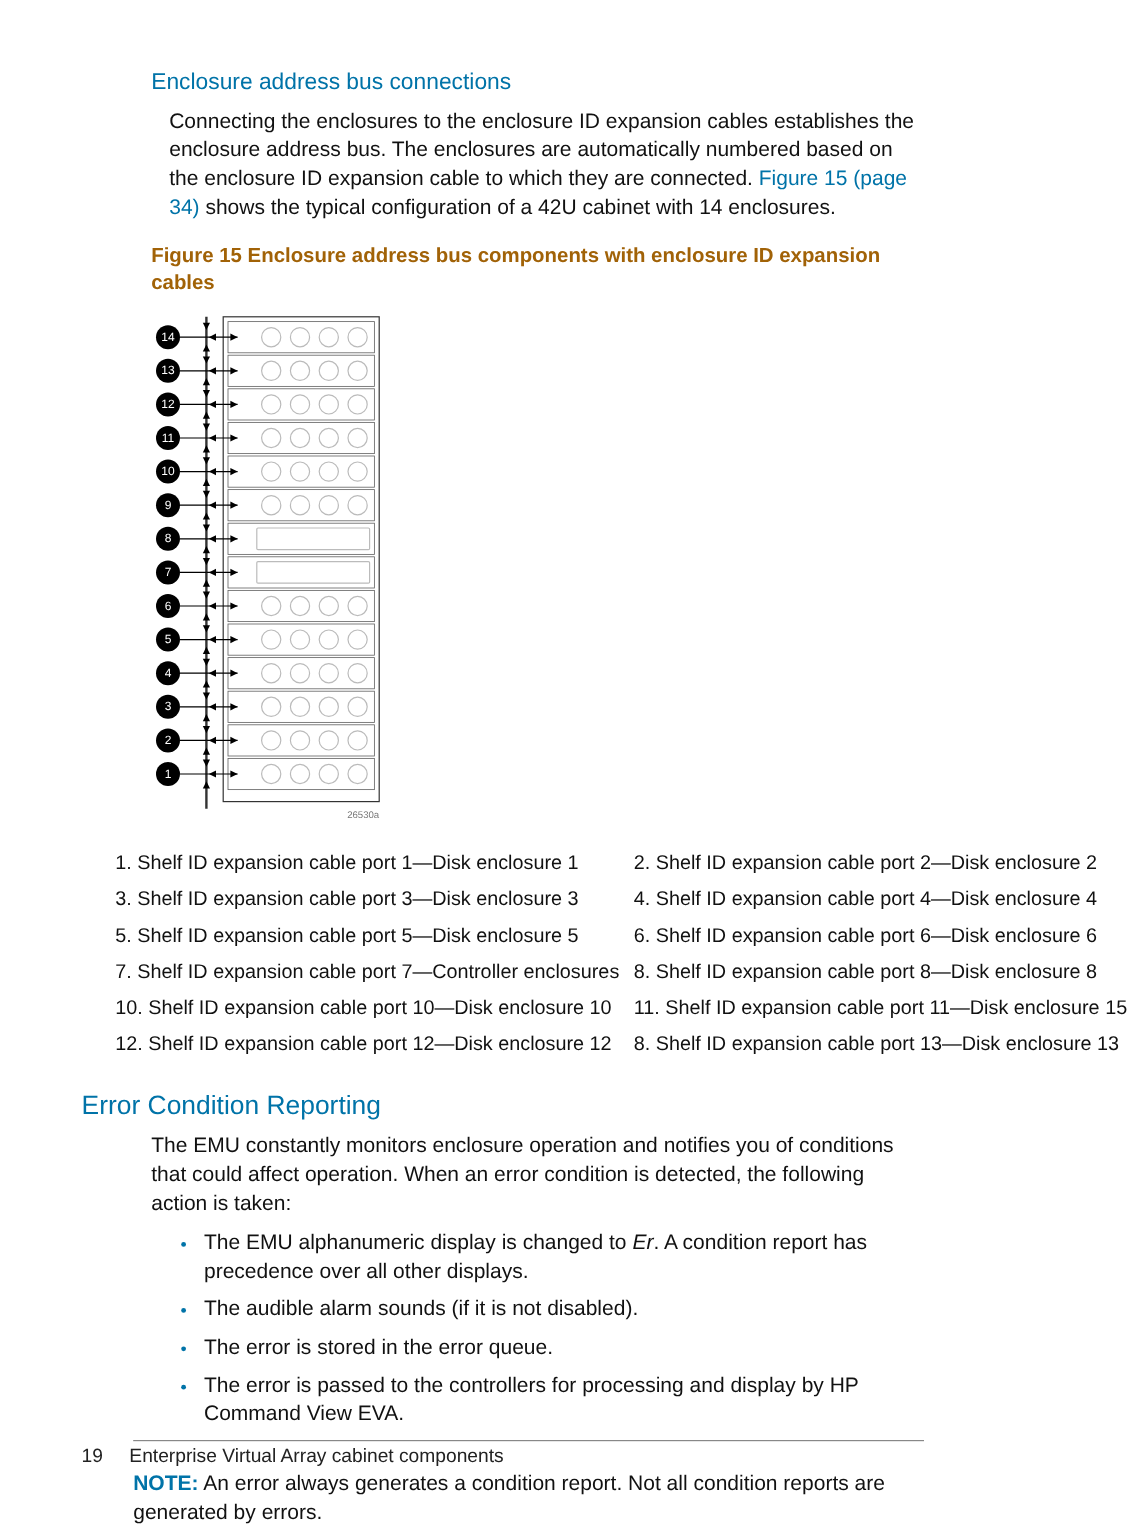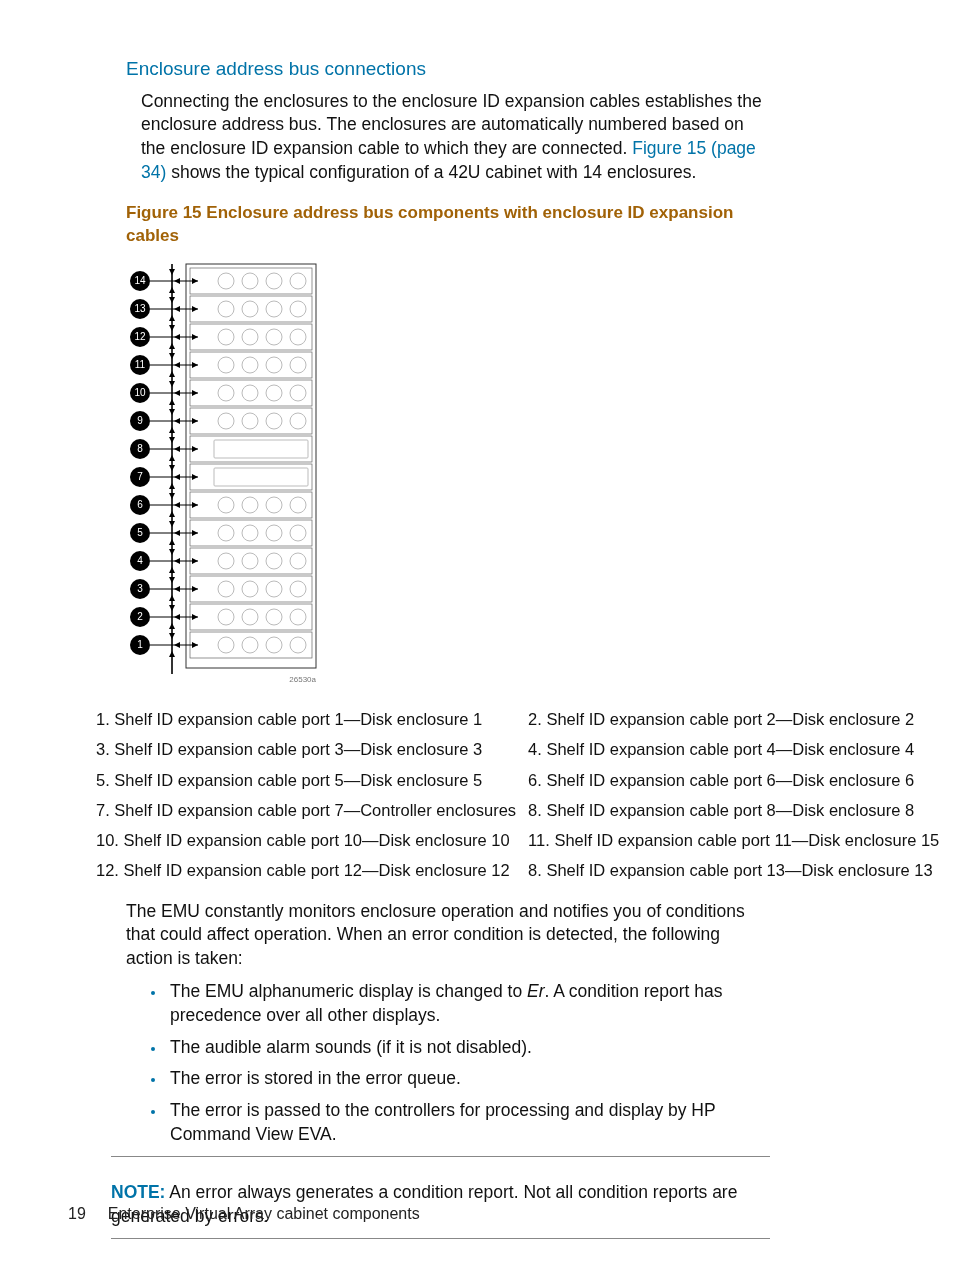--- a/index.html
+++ b/index.html
@@ -366,20 +366,21 @@
     <div class="legend-item"><span>6.</span> <span>Shelf ID expansion cable port 6—Disk enclosure 6</span></div>
     <div class="legend-item"><span>7.</span> <span>Shelf ID expansion cable port 7—Controller enclosures</span></div>
     <div class="legend-item"><span>8.</span> <span>Shelf ID expansion cable port 8—Disk enclosure 8</span></div>
     <div class="legend-item"><span>10.</span> <span>Shelf ID expansion cable port 10—Disk enclosure 10</span></div>
     <div class="legend-item"><span>11.</span> <span>Shelf ID expansion cable port 11—Disk enclosure 15</span></div>
     <div class="legend-item"><span>12.</span> <span>Shelf ID expansion cable port 12—Disk enclosure 12</span></div>
     <div class="legend-item"><span>8.</span> <span>Shelf ID expansion cable port 13—Disk enclosure 13</span></div>
     <div></div>
   </div>
 
+  <div class="h2">Error Condition Reporting</div>
 
   <p class="para2">The EMU constantly monitors enclosure operation and notifies you of conditions that could affect operation. When an error condition is detected, the following action is taken:</p>
 
   <ul class="bullets">
     <li>
       <span>The EMU alphanumeric display is changed to </span><span class="italic">Er</span><span>. A condition report has precedence over all other displays.</span>
     </li>
     <li>The audible alarm sounds (if it is not disabled).</li>
     <li>The error is stored in the error queue.</li>
     <li>The error is passed to the controllers for processing and display by HP Command View EVA.</li>

